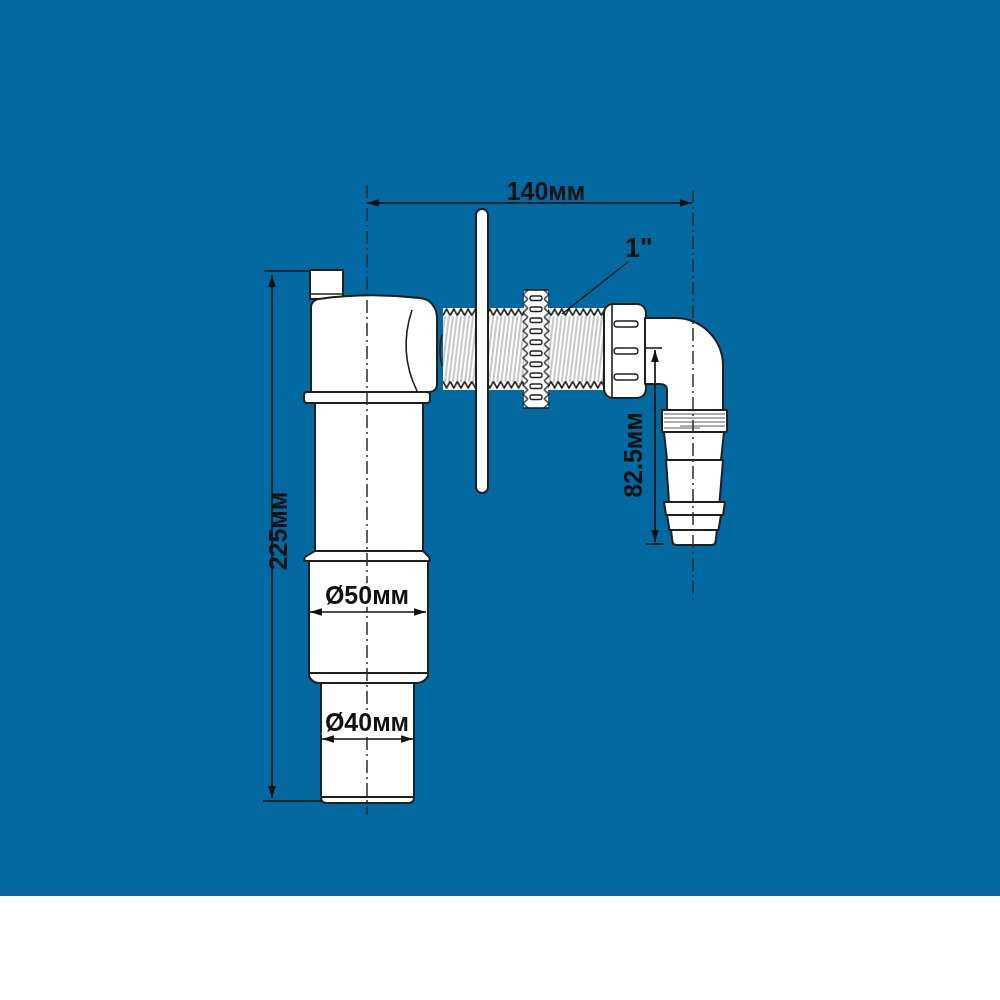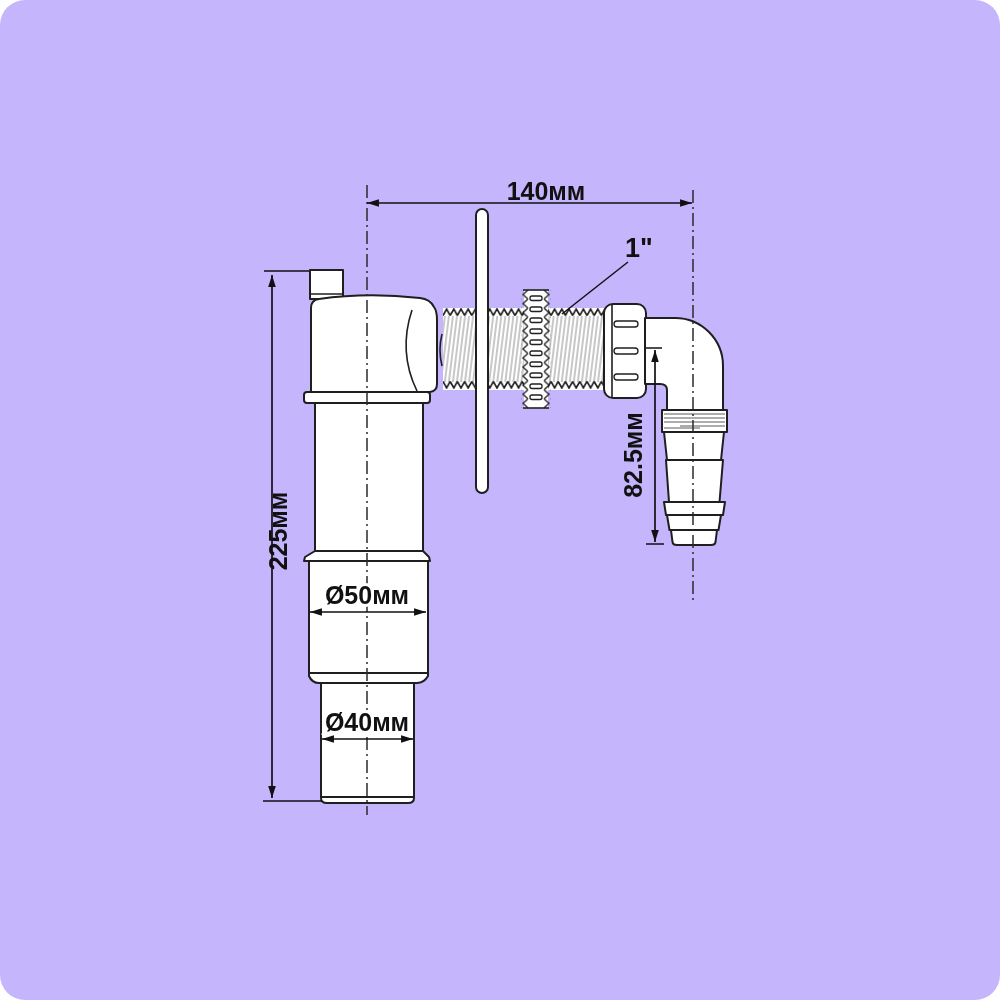--- a/index.html
+++ b/index.html
@@ -7,23 +7,22 @@
     padding: 0;
     background: #ffffff;
     width: 1000px;
     height: 1000px;
     overflow: hidden;
     font-family: "Liberation Sans", sans-serif;
   }
   .stage {
     position: relative;
     width: 1000px;
-    height: 1000px;
-    background: #c4b5fd;
-    border-radius: 25px;
+    height: 896px;
+    background: #0369a1;
   }
   svg { display: block; }
   .part      { fill: #ffffff; stroke: #1f1f1f; stroke-width: 2; stroke-linejoin: round; }
   .part-thin { fill: none;    stroke: #1f1f1f; stroke-width: 1.6; }
   .detail    { fill: none;    stroke: #5a5a5a; stroke-width: 1; }
   .slot      { fill: #ffffff; stroke: #1f1f1f; stroke-width: 1.3; }
   .centerline{ fill: none;    stroke: #2b2b2b; stroke-width: 1.5;
                stroke-dasharray: 13 4 2 4; }
   .dimline   { fill: none;    stroke: #111111; stroke-width: 1.7; }
   .extline   { fill: none;    stroke: #111111; stroke-width: 1.5; }

